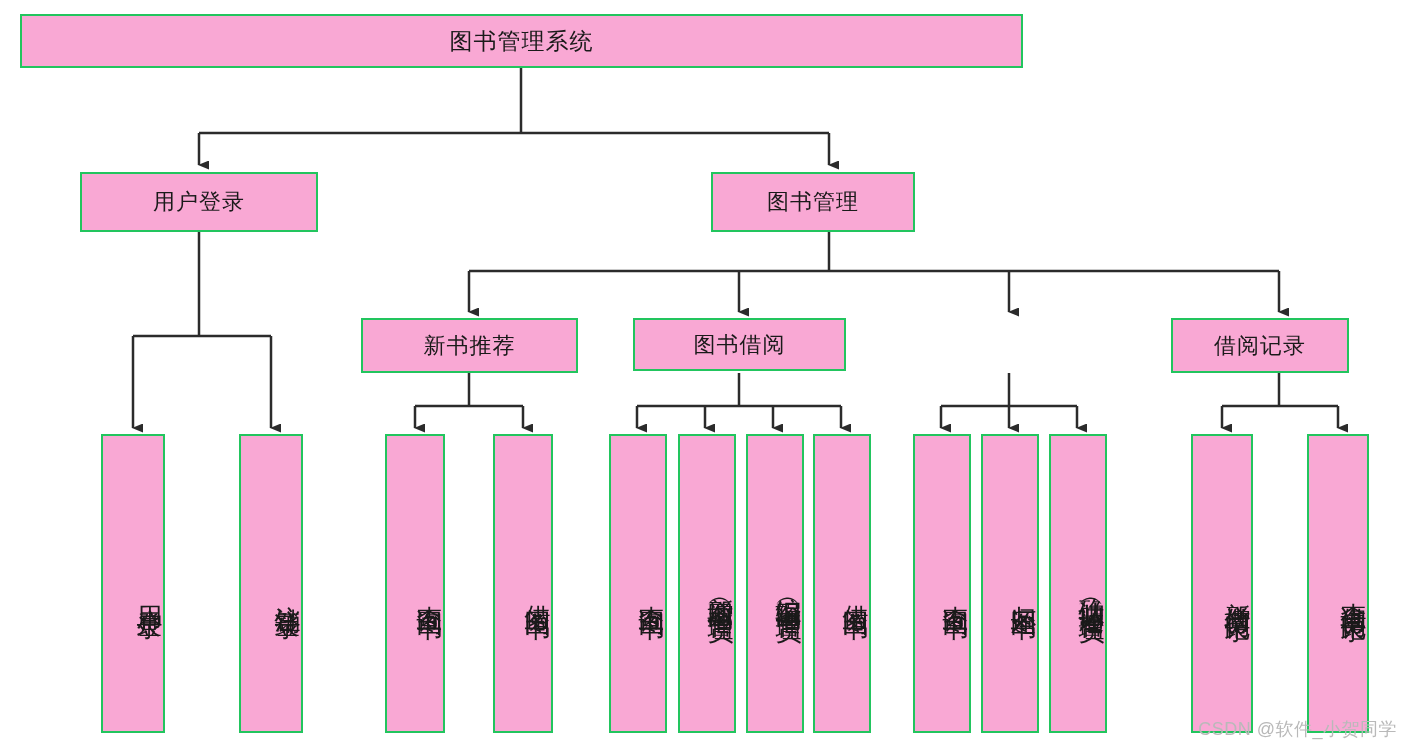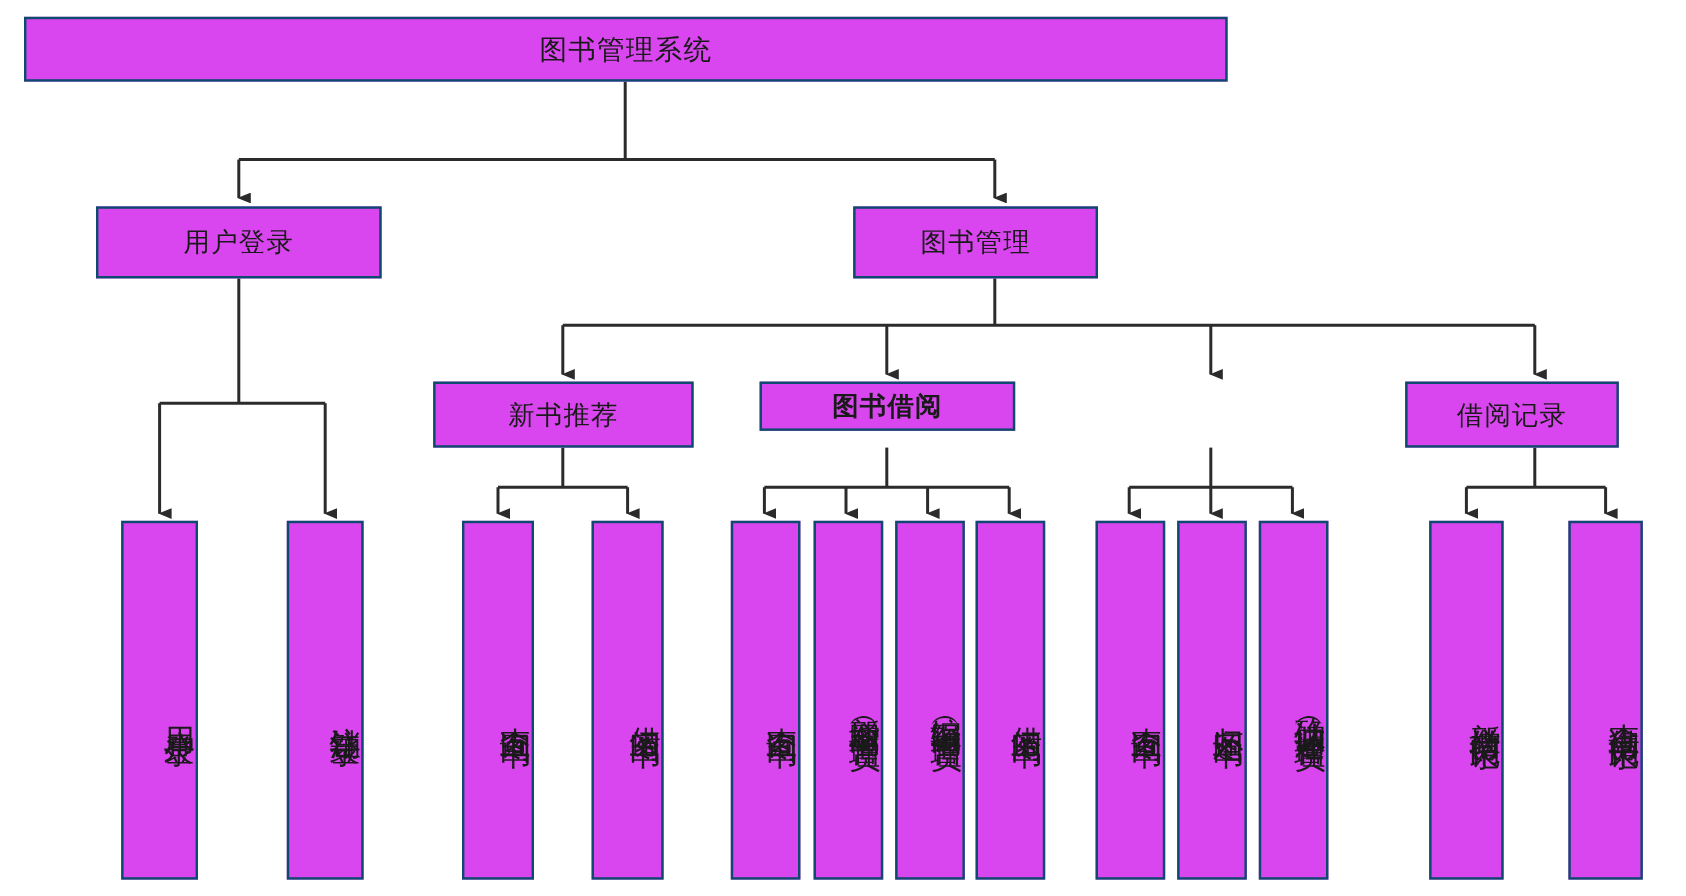--- a/index.html
+++ b/index.html
@@ -21,22 +21,22 @@
     position: absolute;
     left: 0;
     top: 0;
     width: 1405px;
     height: 747px;
     pointer-events: none;
   }
   .node {
     position: absolute;
     box-sizing: border-box;
-    background: #d946ef;
-    border: 2px solid #0c4a6e;
+    background: #f9a8d4;
+    border: 2px solid #22c55e;
     display: flex;
     align-items: center;
     justify-content: center;
     color: #1a1a1a;
   }
   .node.horiz {
     font-size: 22px;
     letter-spacing: 1px;
   }
   .node.vert {
@@ -134,21 +134,21 @@
   </div>
 
   <div class="node horiz" style="left:711px; top:172px; width:204px; height:60px;">
     <span class="node-label">图书管理</span>
   </div>
 
   <div class="node horiz" style="left:361px; top:318px; width:217px; height:55px;">
     <span class="node-label">新书推荐</span>
   </div>
 
-  <div class="node horiz" style="left:633px; top:318px; width:213px; height:41px;font-weight:bold;">
+  <div class="node horiz" style="left:633px; top:318px; width:213px; height:53px;">
     <span class="node-label">图书借阅</span>
   </div>
 
 
   <div class="node horiz" style="left:1171px; top:318px; width:178px; height:55px;">
     <span class="node-label">借阅记录</span>
   </div>
 
   <div class="node vert" style="left:101px; top:434px; width:64px; height:299px;">
     <span class="node-label">用户登录</span>
@@ -195,14 +195,15 @@
   </div>
 
   <div class="node vert" style="left:1191px; top:434px; width:62px; height:299px;">
     <span class="node-label">新增借阅记录</span>
   </div>
 
   <div class="node vert" style="left:1307px; top:434px; width:62px; height:299px;">
     <span class="node-label">查询借阅记录</span>
   </div>
 
+  <div id="watermark">CSDN @软件_小贺同学</div>
 
 </div>
 
 </body></html>

